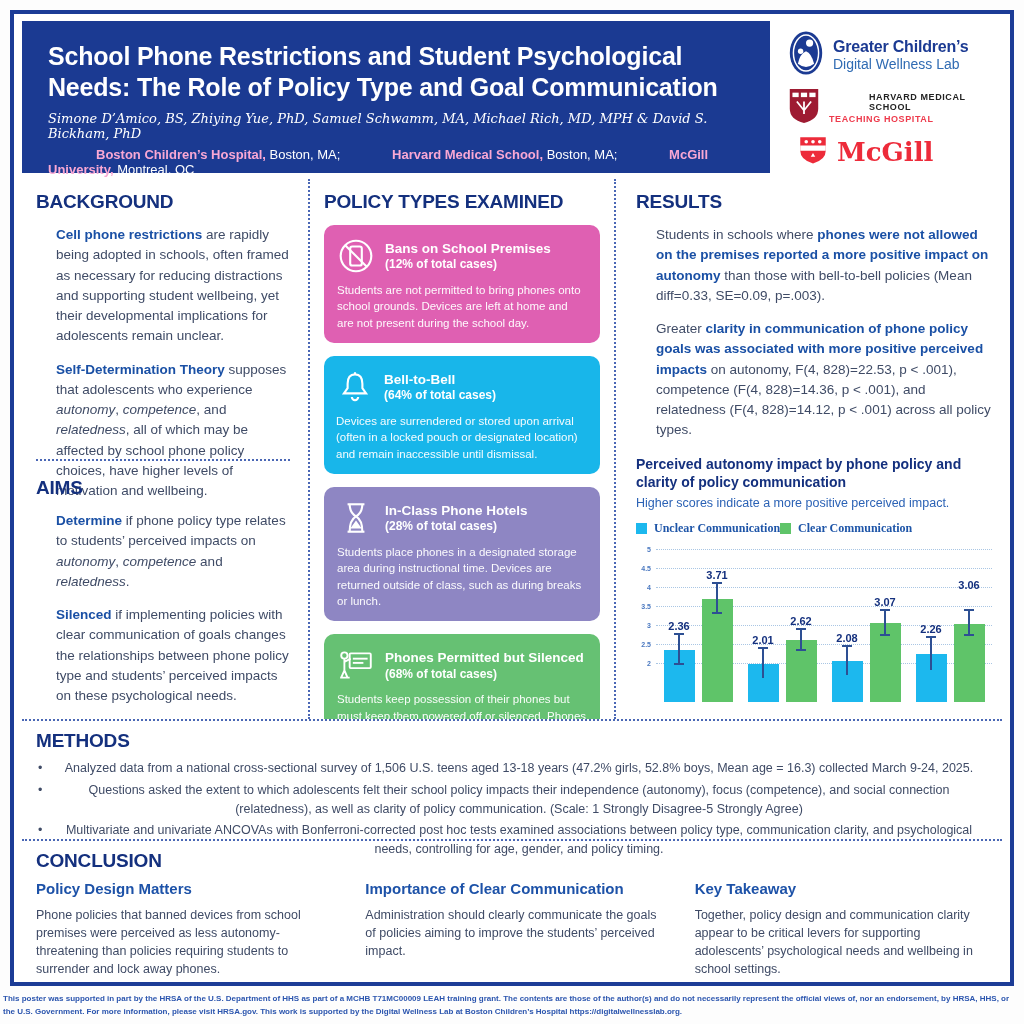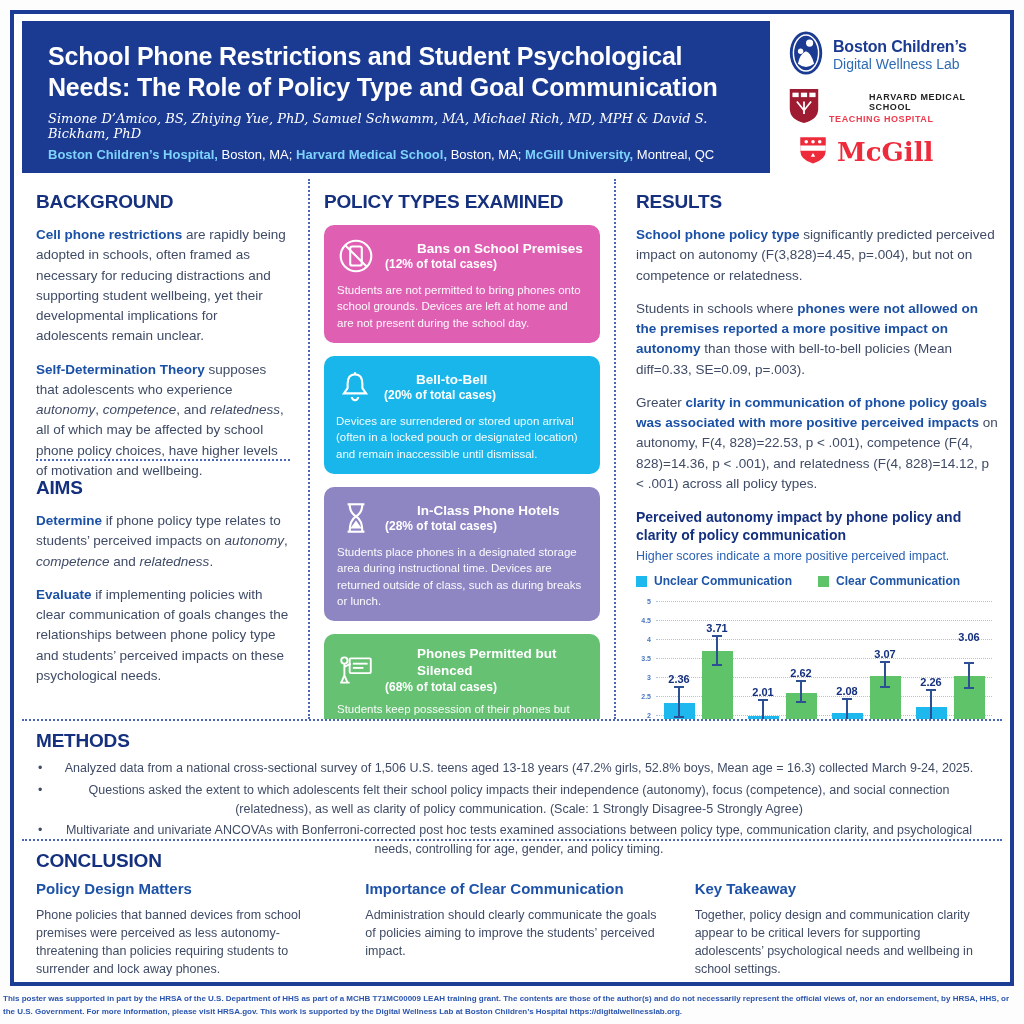--- a/index.html
+++ b/index.html
@@ -7,56 +7,56 @@
   .page { width:1024px; height:1024px; position:relative; background:#fdfdfd; overflow:hidden; }
   .frame { position:absolute; left:10px; top:10px; width:1004px; height:976px;
            border:4px solid #1c3c96; background:#ffffff; padding:7px 8px; overflow:hidden; }
 
   
   .header-row { display:flex; height:152px; }
   .banner { background:#1b3a92; color:#fff; flex:0 0 748px; padding:20px 26px 14px 26px; }
   .banner h1 { font-size:25px; line-height:1.24; letter-spacing:-0.2px; max-width:690px; margin-bottom:8px; }
   .authors { font-family:"DejaVu Serif", serif; font-style:italic; font-size:13px; margin-bottom:6px; }
   .affils { font-size:13px; }
-  .affils .seg-b { color:#7dd3fc; font-weight:bold; }
+  .affils .seg-b { color:#f9a8d4; font-weight:bold;margin-left:48px; }
   .logos { flex:1; padding:8px 4px 4px 18px; display:flex; flex-direction:column; justify-content:space-between; }
   .logo-row { display:flex; align-items:center; gap:9px; }
   .bch-text .l1 { font-size:16px; font-weight:bold; color:#1b3a92; letter-spacing:-0.2px; }
   .bch-text .l2 { font-size:14px; color:#2f6bb3; }
   .hms-text .l1 { font-size:9px; font-weight:bold; color:#222; letter-spacing:0.6px;padding-left:40px; }
   .hms-text .l2 { font-size:9px; font-weight:bold; color:#ee3a4c; letter-spacing:0.6px; margin-top:2px; }
   .mcgill-row { padding-left:10px; }
   .mcgill-text { font-family:"DejaVu Serif", serif; font-size:26px; font-weight:bold; color:#ed2b3a; }
 
   
   .main-grid { display:grid; grid-template-columns:288px 306px 1fr; height:540px; margin-top:6px; }
   .col { padding:12px 18px 0 14px; overflow:hidden; }
   .col-1 { border-right:2px dotted #4a67b5; }
   .col-2 { border-right:2px dotted #4a67b5; padding-right:14px; }
   .col-3 { padding-left:20px; padding-right:4px; }
   h2.sec { font-size:19px; color:#14307e; letter-spacing:-0.2px; margin-bottom:12px; }
-  .para { font-size:13.5px; line-height:1.5; color:#3f4b66; margin-bottom:13px; }
+  .para { font-size:13.5px; line-height:1.5; color:#3f4b66; margin-bottom:13px;margin-left:20px; }
   .seg-b { font-weight:bold; color:#1a50a5; }
   .bg-block { height:268px; }
   .aims-block { border-top:2px dotted #4a67b5; padding-top:16px; }
 
   
   .cards { display:flex; flex-direction:column; gap:13px; }
   .card { border-radius:10px; color:#fff; padding:12px 13px 12px 13px; }
   .card-head { display:flex; align-items:center; gap:10px; margin-bottom:7px; }
   .card-icon { flex:0 0 38px; height:38px; }
-  .card-title { font-size:13.5px; font-weight:bold; line-height:1.25;margin-left:32px; }
+  .card-title { font-size:13.5px; font-weight:bold; line-height:1.25; }
   .card-pct { font-size:12px; font-weight:bold; }
   .card-body { font-size:11.5px; line-height:1.42; color:rgba(255,255,255,0.96); }
 
   
   .chart-box { margin-top:14px; }
   .chart-title { font-size:14px; font-weight:bold; color:#14307e; line-height:1.3; max-width:330px; }
   .chart-sub { font-size:12.5px; color:#2b62b5; margin-top:5px; }
-  .legend { display:flex; gap:26px; margin:11px 0 14px 0; }
+  .legend { display:flex; margin:11px 0 14px 0;font-family:Liberation Serif, serif; }
   .legend-item { display:flex; align-items:center; gap:7px; font-size:12px; font-weight:bold; color:#1e55a8; }
   .legend-swatch { width:11px; height:11px; }
   .chart-plot { position:relative; height:152px; margin-left:20px; margin-right:6px; }
   .gridline { position:absolute; left:0; right:0; border-top:1px dotted #a9c6e4; }
   .gridline .ytick { position:absolute; left:-20px; top:-4px; width:15px; text-align:right;
                      font-size:7px; color:#4a78c0; font-weight:bold; }
   .bar-group { position:absolute; bottom:0; height:100%; display:flex; align-items:flex-end;
                justify-content:center; gap:7px; }
   .bar-slot { position:relative; width:31px; height:100%; }
   .bar { position:absolute; bottom:0; left:0; width:100%; }
@@ -100,21 +100,21 @@
           <span>
             <svg width="36" height="48" viewBox="0 0 40 52">
               <ellipse cx="20" cy="26" rx="18" ry="24" fill="#1b3a92"></ellipse>
               <ellipse cx="20" cy="26" rx="14" ry="20" fill="none" stroke="#fff" stroke-width="1.6"></ellipse>
               <circle cx="24" cy="15" r="4" fill="#fff"></circle>
               <circle cx="14" cy="24" r="3" fill="#fff"></circle>
               <path d="M11 38 q9 7 18 0 q-3 -12 -9 -14 q-7 3 -9 14z" fill="#fff"></path>
             </svg>
           </span>
           <span class="bch-text">
-            <div class="l1">Boston Children’s</div>
+            <div class="l1">Greater Children’s</div>
             <div class="l2">Digital Wellness Lab</div>
           </span>
         </div>
         <div class="logo-row">
           <span>
             <svg width="32" height="38" viewBox="0 0 36 42">
               <path d="M2 2 h32 v22 q0 12 -16 16 q-16 -4 -16 -16 z" fill="#9e1b32"></path>
               <rect x="5" y="6" width="7" height="5" fill="#fff"></rect>
               <rect x="14.5" y="6" width="7" height="5" fill="#fff"></rect>
               <rect x="24" y="6" width="7" height="5" fill="#fff"></rect>
@@ -146,21 +146,21 @@
 
       <div class="col col-1">
         <div class="bg-block">
           <h2 class="sec">BACKGROUND</h2>
           <p class="para"><span class="seg-b">Cell phone restrictions</span><span> are rapidly being adopted in schools, often framed as necessary for reducing distractions and supporting student wellbeing, yet their developmental implications for adolescents remain unclear.</span></p>
           <p class="para"><span class="seg-b">Self-Determination Theory</span><span> supposes that adolescents who experience </span><em>autonomy</em><span>, </span><em>competence</em><span>, and </span><em>relatedness</em><span>, all of which may be affected by school phone policy choices, have higher levels of motivation and wellbeing.</span></p>
         </div>
         <div class="aims-block">
           <h2 class="sec">AIMS</h2>
           <p class="para"><span class="seg-b">Determine</span><span> if phone policy type relates to students’ perceived impacts on </span><em>autonomy</em><span>, </span><em>competence</em><span> and </span><em>relatedness</em><span>.</span></p>
-          <p class="para"><span class="seg-b">Evaluate</span><span> if implementing policies with clear communication of goals changes the relationships between phone policy type and students’ perceived impacts on these psychological needs.</span></p>
+          <p class="para"><span class="seg-b">Silenced</span><span> if implementing policies with clear communication of goals changes the relationships between phone policy type and students’ perceived impacts on these psychological needs.</span></p>
         </div>
       </div>
 
       <div class="col col-2">
         <h2 class="sec">POLICY TYPES EXAMINED</h2>
         <div class="cards" id="policy-cards">
             <div class="card" style="background: rgb(223, 96, 178);">
               <div class="card-head">
                 <span class="card-icon"><svg width="38" height="38" viewBox="0 0 36 36" fill="none" stroke="#fff" stroke-width="2">
                     <circle cx="18" cy="18" r="14.5"></circle>
@@ -176,21 +176,21 @@
             </div>
             <div class="card" style="background: rgb(24, 182, 234); padding-left: 12px;">
               <div class="card-head">
                 <span class="card-icon"><svg width="38" height="38" viewBox="0 0 36 36" fill="none" stroke="#fff" stroke-width="2">
                     <path d="M18 6 q7 0 7 9 v4 l3.5 5 H7.5 l3.5 -5 v-4 q0 -9 7 -9 z"></path>
                     <path d="M15 27.5 a3 3 0 0 0 6 0"></path>
                     <line x1="18" y1="4" x2="18" y2="6"></line>
                   </svg></span>
                 <span>
                   <div class="card-title">Bell-to-Bell</div>
-                  <div class="card-pct">(20% of total cases)</div>
+                  <div class="card-pct">(64% of total cases)</div>
                 </span>
               </div>
               <div class="card-body">Devices are surrendered or stored upon arrival (often in a locked pouch or designated location) and remain inaccessible until dismissal.</div>
             </div>
             <div class="card" style="background: rgb(142, 134, 195);">
               <div class="card-head">
                 <span class="card-icon"><svg width="38" height="38" viewBox="0 0 36 36" fill="none" stroke="#fff" stroke-width="2">
                     <line x1="10" y1="5" x2="26" y2="5"></line>
                     <line x1="10" y1="31" x2="26" y2="31"></line>
                     <path d="M12 5 q0 8 6 11.5 q6 3.5 6 14.5"></path>
@@ -218,21 +218,20 @@
                   <div class="card-pct">(68% of total cases)</div>
                 </span>
               </div>
               <div class="card-body">Students keep possession of their phones but must keep them powered off or silenced. Phones remain out of sight during class and other school activities.</div>
             </div>
           </div>
       </div>
 
       <div class="col col-3">
         <h2 class="sec">RESULTS</h2>
-        <p class="para"><span class="seg-b">School phone policy type</span><span> significantly predicted perceived impact on autonomy (F(3,828)=4.45, p=.004), but not on competence or relatedness.</span></p>
         <p class="para"><span>Students in schools where </span><span class="seg-b">phones were not allowed on the premises reported a more positive impact on autonomy</span><span> than those with bell-to-bell policies (Mean diff=0.33, SE=0.09, p=.003).</span></p>
         <p class="para"><span>Greater </span><span class="seg-b">clarity in communication of phone policy goals was associated with more positive perceived impacts</span><span> on autonomy, F(4, 828)=22.53, p &lt; .001), competence (F(4, 828)=14.36, p &lt; .001), and relatedness (F(4, 828)=14.12, p &lt; .001) across all policy types.</span></p>
 
         <div class="chart-box">
           <div class="chart-title">Perceived autonomy impact by phone policy and clarity of policy communication</div>
           <div class="chart-sub">Higher scores indicate a more positive perceived impact.</div>
           <div class="legend" id="chart-legend">
               <span class="legend-item">
                 <span class="legend-swatch" style="background: rgb(28, 184, 238);"></span>
                 <span>Unclear Communication</span>

